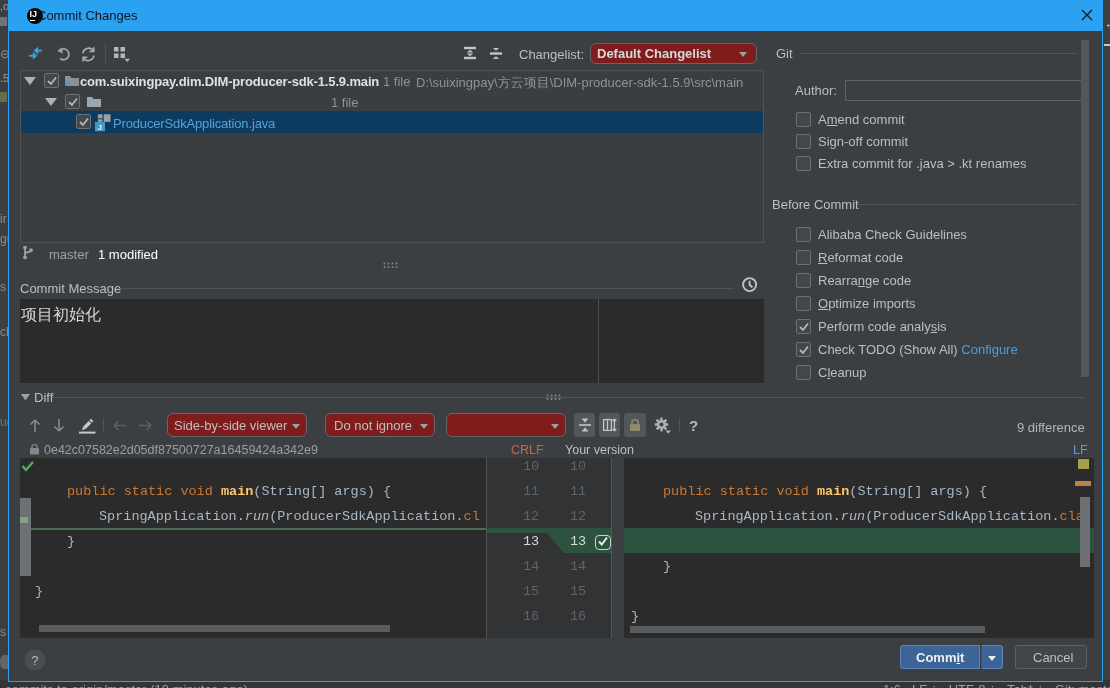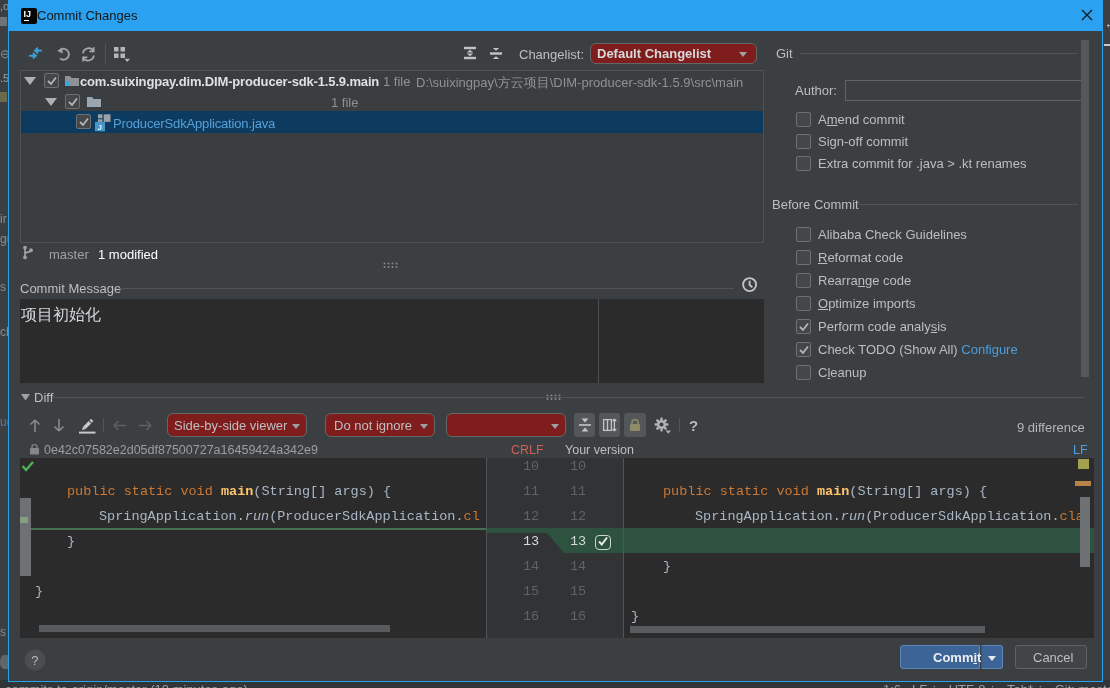--- a/index.html
+++ b/index.html
@@ -41,21 +41,21 @@
 
   <div class="abs" style="left:0;top:680px;width:1110px;height:8px;background:#313537;overflow:hidden;">
     <div class="txt" style="left:5px;top:2px;color:#9ca0a3;font-size:13px;">commits to origin/master (18 minutes ago)</div>
     <div class="txt" style="left:883px;top:2px;color:#9ca0a3;font-size:13px;">1:6&nbsp;&nbsp;&nbsp;LF ÷&nbsp;&nbsp;&nbsp;UTF-8 ÷&nbsp;&nbsp;&nbsp;Tab* ÷&nbsp;&nbsp;&nbsp;Git: maste</div>
   </div>
   <div class="abs" style="left:0;top:655px;width:8px;height:14px;background:#6d7173;border-radius:50% 0 0 50%;opacity:0.8;"></div>
 
   <div class="abs" style="left:8px;top:0;width:1095px;height:682px;background:#3c3f41;border:1px solid #2b9ff0;border-top:none;"></div>
 
   <div class="abs" style="left:8px;top:0;width:1095px;height:31px;background:#2aa1f1;"></div>
-  <div class="abs" style="left:21px;top:8px;width:16px;height:16px;background:#050505;border-radius:2px;">
+  <div class="abs" style="left:27px;top:8px;width:16px;height:16px;background:#050505;border-radius:8px;">
     <div class="txt" style="left:2.5px;top:1px;color:#fff;font-size:9px;font-weight:bold;letter-spacing:0px;">IJ</div>
     <div class="abs" style="left:3px;top:11.5px;width:5px;height:1.6px;background:#fff;"></div>
   </div>
   <div class="txt" style="left:37px;top:8px;font-size:13px;color:#161616;">Commit Changes</div>
   <svg class="abs" style="left:1081px;top:9px;" width="12" height="12">
     <path d="M1 1 L11 11 M11 1 L1 11" stroke="#1b1b1b" stroke-width="1.4"></path>
   </svg>
 
   <svg class="abs" style="left:28px;top:46px;" width="16" height="15">
     <path d="M14 4.6 L9 4.6" stroke="#3b9fdc" stroke-width="1.8" fill="none"></path>
@@ -328,21 +328,21 @@
     <svg style="position:absolute;left:1px;top:2px;" width="14" height="13">
       <path d="M1.5 6 L5 10 L12 2" stroke="#4db157" stroke-width="2.4" fill="none"></path>
     </svg>
 
     <div class="abs" style="left:0;top:40px;width:11px;height:78px;background:#6e7173;"></div>
     <div class="abs" style="left:0;top:59px;width:8px;height:6px;background:#87a183;"></div>
 
     <div class="abs" style="left:19px;top:167px;width:351px;height:7px;background:#595c5e;"></div>
   </div>
 
-  <div class="abs" style="left:486px;top:458px;width:138px;height:180px;background:#313335;border-left:1px solid #525557;border-right:1px solid #525557;overflow:hidden;">
+  <div class="abs" style="left:486px;top:458px;width:126px;height:180px;background:#313335;border-left:1px solid #525557;border-right:1px solid #525557;overflow:hidden;">
     <div class="abs" style="left:0;top:70px;width:138px;height:25px;background:#2d5240;clip-path:polygon(0 0, 138px 0, 138px 25px, 77px 25px, 60px 5px, 0 5px);"></div>
     <div class="txt mono" style="left:36px;top:1px;color:#606366;">10</div>
     <div class="txt mono" style="left:83px;top:1px;color:#606366;">10</div>
     <div class="txt mono" style="left:36px;top:26px;color:#606366;">11</div>
     <div class="txt mono" style="left:83px;top:26px;color:#606366;">11</div>
     <div class="txt mono" style="left:36px;top:51px;color:#606366;">12</div>
     <div class="txt mono" style="left:83px;top:51px;color:#606366;">12</div>
     <div class="txt mono" style="left:36px;top:76px;color:#d6d9db;">13</div>
     <div class="txt mono" style="left:83px;top:76px;color:#d6d9db;">13</div>
     <div class="txt mono" style="left:36px;top:101px;color:#606366;">14</div>
@@ -371,21 +371,21 @@
     <div class="abs" style="left:456px;top:39px;width:10px;height:70px;background:#6e7173;"></div>
 
     <div class="abs" style="left:6px;top:168px;width:355px;height:7px;background:#595c5e;"></div>
   </div>
 
   <svg class="abs" style="left:24px;top:649px;" width="22" height="22">
     <circle cx="11" cy="11" r="10.5" fill="#4a4e50"></circle>
     <text x="7.2" y="16" font-size="13" fill="#b6b9bb" font-family="Liberation Sans">?</text>
   </svg>
   <div class="abs" style="left:900px;top:645px;width:80px;height:24px;background:#3d6496;border:1px solid #5c86bb;border-radius:3px 0 0 3px;">
-    <div class="txt" style="left:15px;top:4px;font-size:13px;font-weight:bold;color:#edf0f2;margin-left:17px;">Comm<u>i</u>t</div>
+    <div class="txt" style="left:15px;top:4px;font-size:13px;font-weight:bold;color:#edf0f2;">Comm<u>i</u>t</div>
   </div>
   <div class="abs" style="left:981px;top:645px;width:22px;height:24px;background:#3d6496;border:1px solid #5c86bb;border-left:1px solid #335380;border-radius:0 3px 3px 0;">
     <div class="carrow" style="left:6px;top:10px;border-top-color:#e8ebed;"></div>
   </div>
   <div class="abs" style="left:1015px;top:645px;width:72px;height:24px;background:#414547;border:1px solid #5f6264;border-radius:3px;">
     <div class="txt" style="left:17px;top:4px;font-size:13px;color:#bdbfc1;">Cancel</div>
   </div>
 
 </div>
 

